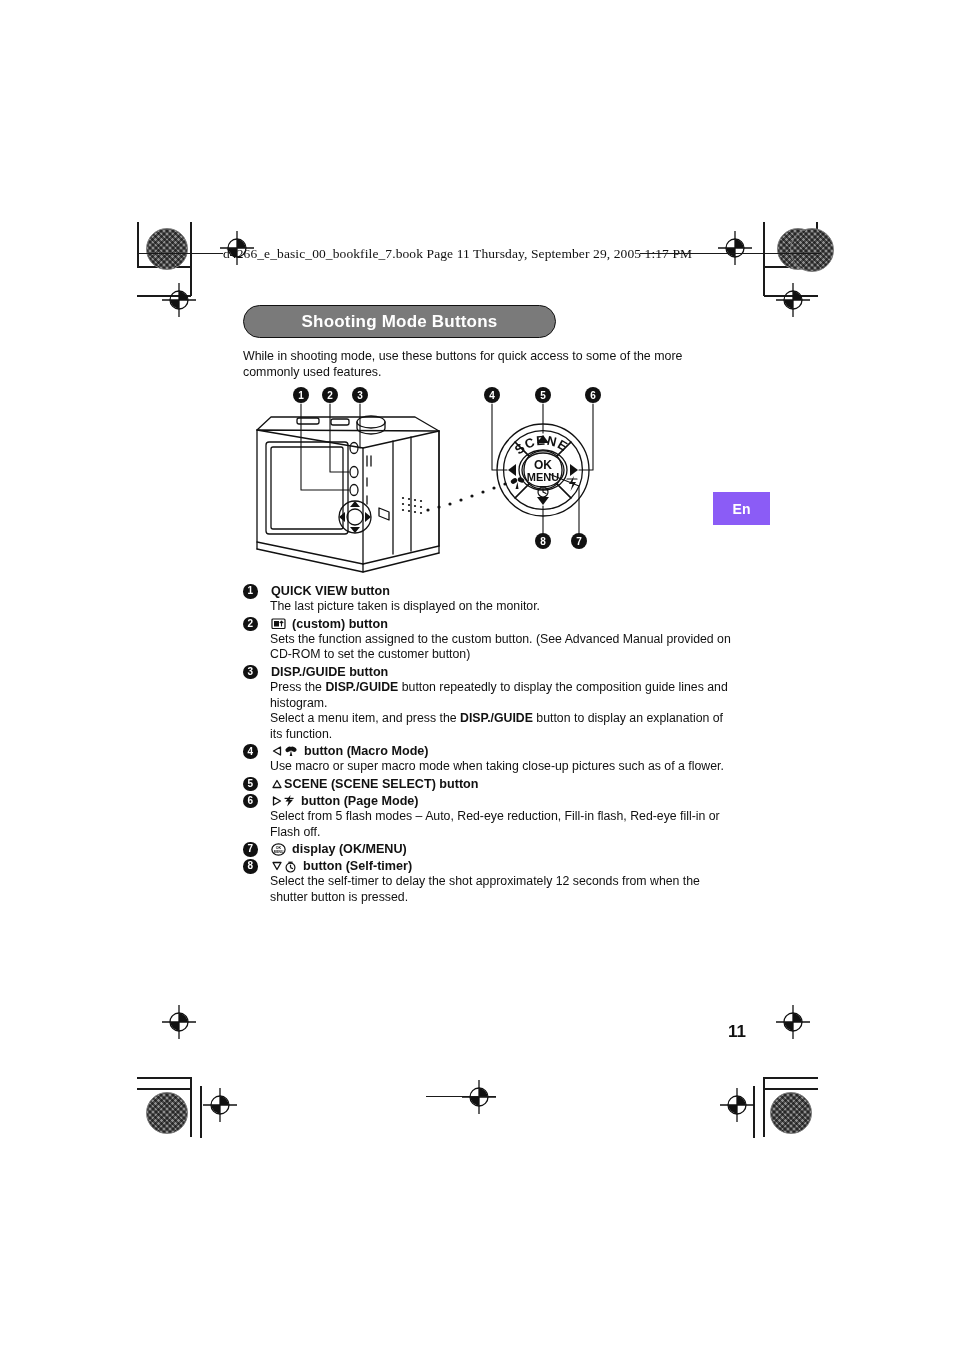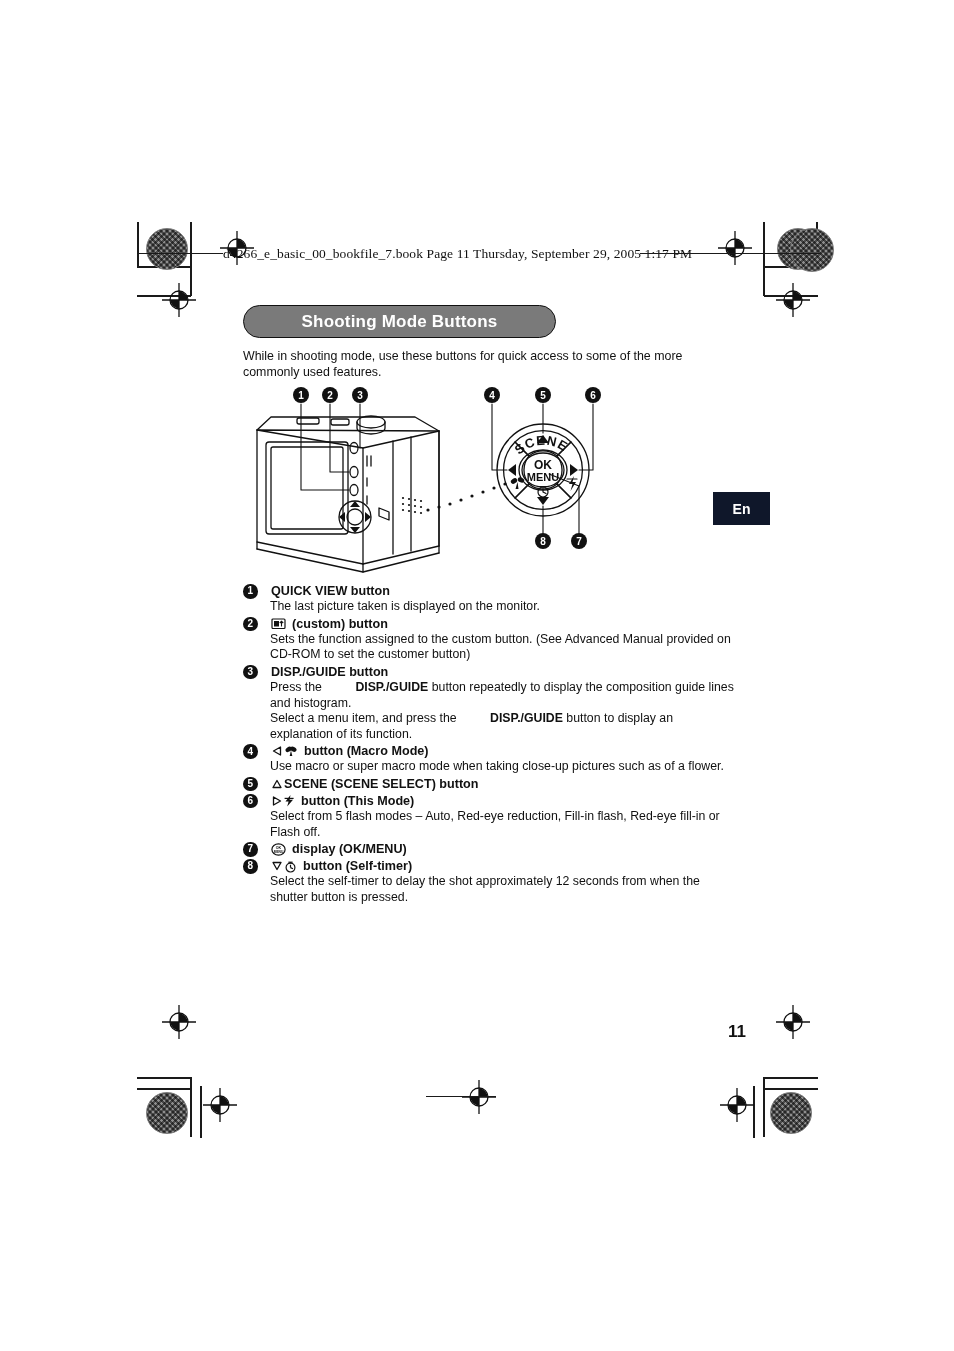--- a/index.html
+++ b/index.html
@@ -48,26 +48,26 @@
     position:absolute;left:0;top:1px;width:14.5px;height:14.5px;border-radius:50%;
     background:#111;color:#fff;font-size:10px;font-weight:bold;
     display:flex;align-items:center;justify-content:center;line-height:1;
   }
   .item-head{
     font-size:12.6px;font-weight:bold;color:#111;line-height:16px;
     display:flex;align-items:center;gap:1px;
   }
   .item-body{font-size:12.3px;line-height:15.6px;color:#111;width:466px;
     margin-left:-1px;}
-  .item-body b{font-weight:bold;margin-left:30px;}
+  .item-body b{font-weight:bold;}
   .gl{display:inline-flex;align-items:center;vertical-align:-2px;}
   
   .entab{
     position:absolute;left:713px;top:492px;width:57px;height:33px;
-    background:#0f172a;color:#fff;font-size:14px;font-weight:bold;
+    background:#8b5cf6;color:#fff;font-size:14px;font-weight:bold;
     display:flex;align-items:center;justify-content:center;
   }
   
   .folio{
     position:absolute;left:674px;top:1022px;width:72px;text-align:right;
     font-size:17px;font-weight:bold;color:#111;
   }
 </style>
 </head>
 <body>
@@ -408,21 +408,21 @@
               <path d="M9.5 6 L2.5 10 L2.5 2 Z" fill="none" stroke="#111" stroke-width="1.3" stroke-linejoin="round"></path>
             </svg>
         </span>
         <span class="gl">
           <svg width="11" height="13" viewBox="0 0 11 13">
               <path d="M6.5 1 L1.5 7.5 L4.6 7.5 L3.2 12.5 L9 5.8 L5.6 5.8 Z" fill="#111"></path>
               <path d="M0.6 4.4 L9.6 4.4" stroke="#111" stroke-width="1.2"></path>
             </svg>
         </span>
         <span style="width:4px;display:inline-block;"></span>
-        <span>button (This Mode)</span>
+        <span>button (Page Mode)</span>
       </div>
       <div class="item-body">Select from 5 flash modes – Auto, Red-eye reduction, Fill-in flash, Red-eye fill-in or Flash off.</div>
     </div>
 
     <div class="item">
       <div class="bullet">7</div>
       <div class="item-head">
         <span class="gl">
           <svg width="15" height="13" viewBox="0 0 15 13">
               <ellipse cx="7.5" cy="6.5" rx="6.6" ry="5.6" fill="none" stroke="#111" stroke-width="1.2"></ellipse>

